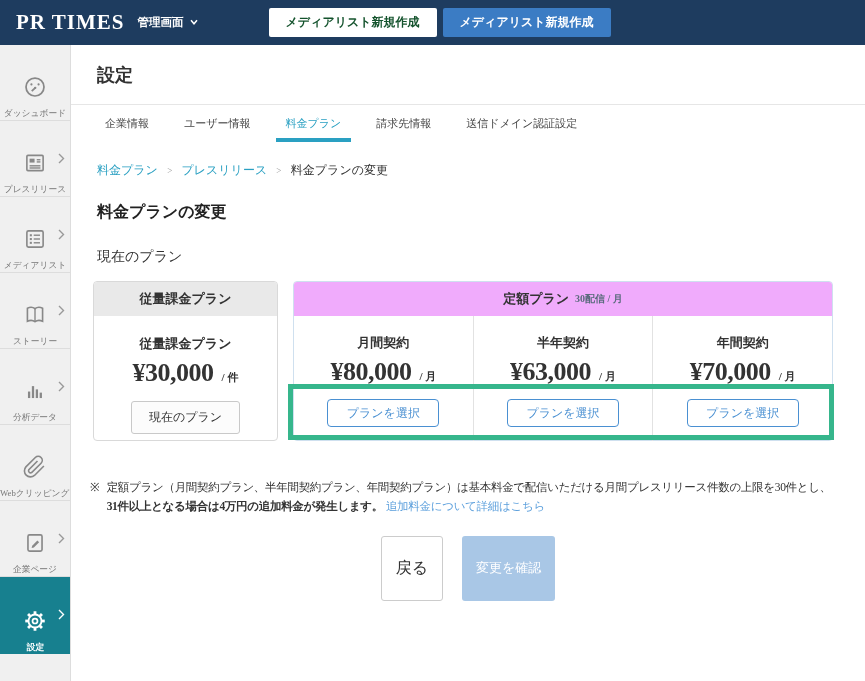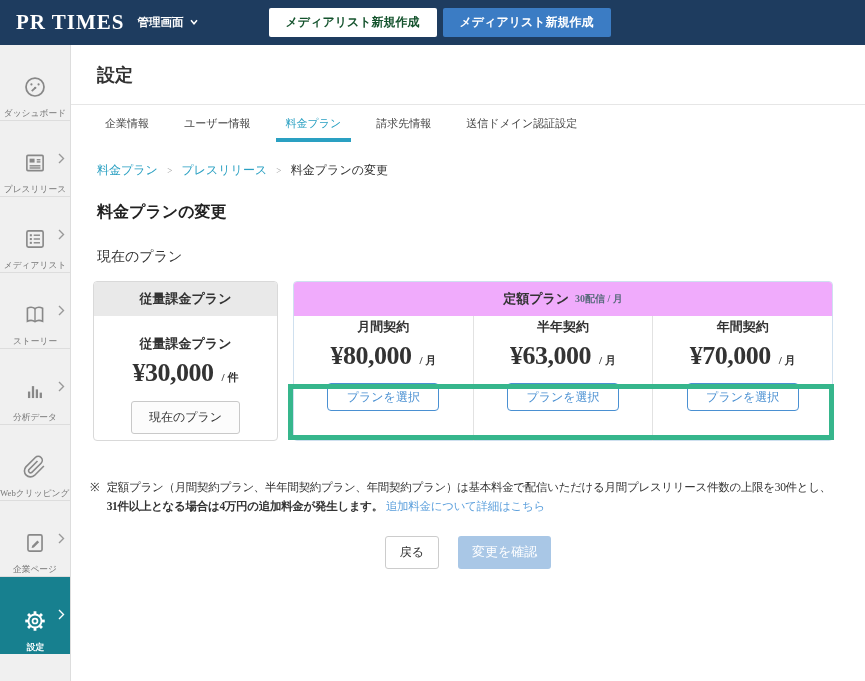--- a/index.html
+++ b/index.html
@@ -61,38 +61,38 @@
   .card-sub  .card-head { background:#f0abfc; }
   .head-note { font-size:10px; font-weight:700; color:#5a6b7d; }
   .payg-body { text-align:center; padding-top:19px; }
   .plan-name { font-size:13px; font-weight:700; color:#333; }
   .price-row { margin-top:5px; }
   .price { font-size:26px; font-weight:700; color:#333; letter-spacing:-0.5px; }
   .unit  { font-size:11px; font-weight:600; color:#333; margin-left:4px; }
   .btn-current { margin-top:13px; padding:7px 17px; font-size:12px; color:#333; background:#fcfcfc;
                  border:1px solid #c9c9c9; border-radius:3px; cursor:pointer; font-family:inherit; }
   .sub-cols { display:flex; height:125px; }
-  .sub-col { flex:1; text-align:center; padding-top:2px; border-right:1px solid #e2e2e2; }
+  .sub-col { flex:1; text-align:center; padding-top:18px; border-right:1px solid #e2e2e2; }
   .sub-col:last-child { border-right:none; }
   .btn-select { margin-top:12px; width:112px; height:28px; font-size:12px; color:#4a90d2; background:#fff;
                 border:1px solid #4a90d2; border-radius:4px; cursor:pointer; font-family:inherit; }
 
   .green-box { position:absolute; left:195px; top:103px; width:546px; height:56px;
                border:5px solid #36b68c; pointer-events:none; z-index:5; }
 
   
   .note { margin:18px 0 0 19px; display:flex; gap:7px; font-size:11.5px; color:#333; line-height:1.65; }
   .note-marker { flex:0 0 auto; }
   .note-line1 { white-space:nowrap; letter-spacing:-0.3px; }
   .note-line2 b { font-weight:700; letter-spacing:-0.3px; }
   .note-link { color:#5b9fdc; cursor:pointer; letter-spacing:-0.3px; }
 
   
   .actions { margin-top:20px; display:flex; justify-content:center; gap:19px; }
-  .btn-back { padding:7px 14px; font-size:12px; color:#333; background:#fff; border:1px solid #ccc;
+  .btn-back { padding:21px 14px; font-size:16px; color:#333; background:#fff; border:1px solid #ccc;
               border-radius:3px; cursor:pointer; font-family:inherit; }
   .btn-confirm { padding:7px 14px; font-size:13px; color:#fff; background:#a9c7e6; border:none;
                  border-radius:3px; cursor:pointer; font-family:inherit; }
 </style>
 </head>
 <body>
 
 <div class="app">
 
   <header class="navbar">

